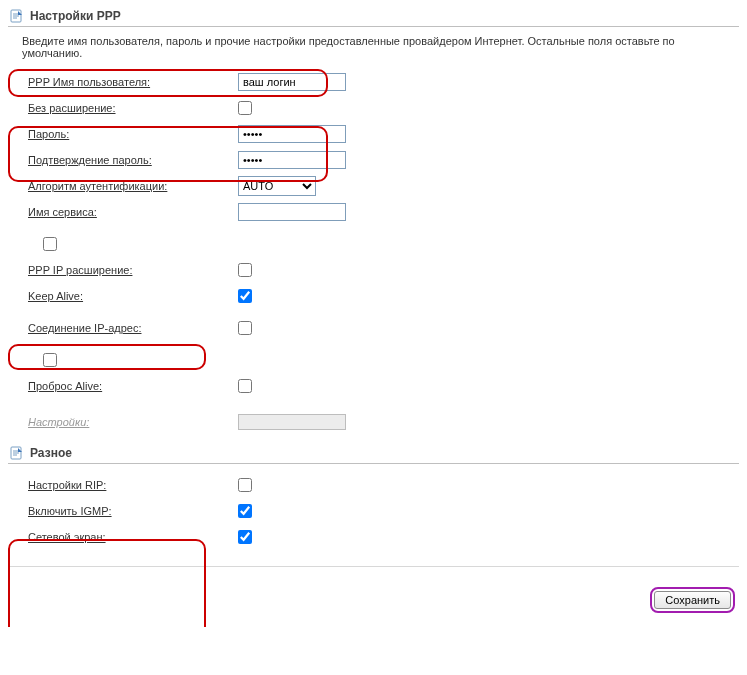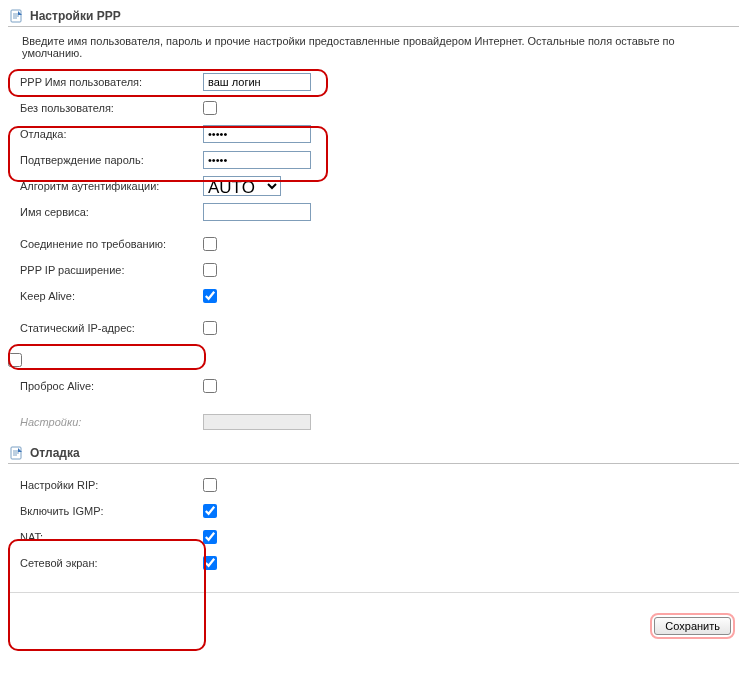--- a/index.html
+++ b/index.html
@@ -36,43 +36,45 @@
 
   .form { }
   .row {
     display: flex;
     align-items: center;
     min-height: 26px;
     padding: 3px 0;
   }
   .label {
     width: 195px;
-    padding-left: 12px;
+    padding-left: 20px;
     color: #333;
+    text-decoration: underline;
   }
   .ctrl {
     width: 120px;
     display: flex;
     align-items: center;
+    margin-left: 35px;
   }
   .ctrl input[type="text"],
   .ctrl input[type="password"] {
     width: 108px;
     height: 18px;
     font-family: inherit;
     font-size: 11px;
     padding: 1px 4px;
     border: 1px solid #7f9db9;
     background: #fff;
   }
   .ctrl select {
     width: 78px;
     height: 20px;
     font-family: inherit;
-    font-size: 17px;
+    font-size: 11px;
     border: 1px solid #7f9db9;
     background: #fff;
   }
   .ctrl input[type="checkbox"] {
     width: 14px; height: 14px;
     margin: 0;
   }
   .ctrl .readonly {
     width: 108px; height: 16px;
     background: #ececec;
@@ -104,21 +106,21 @@
     font-family: inherit;
     font-size: 11px;
     padding: 2px 10px;
     background: linear-gradient(#fdfdfd,#e6e6e6);
     border: 1px solid #8b8b8b;
     border-radius: 3px;
     cursor: pointer;
   }
   .btn-hl {
     display: inline-block;
-    border: 2px solid #fca5a5;
+    border: 2px solid #a21caf;
     border-radius: 8px;
     padding: 2px;
   }
 </style>
 </head>
 <body>
 
 <div class="page">
 
   <div class="section-header">
@@ -142,28 +144,28 @@
     <div class="form">
 
       <div class="row">
         <div class="label">PPP Имя пользователя:</div>
         <div class="ctrl">
             <input type="text" value="ваш логин" style="">
           </div>
       </div>
 
       <div class="row">
-        <div class="label">Без пользователя:</div>
-        <div class="ctrl">
-            <input type="checkbox" style="">
-          </div>
-      </div>
-
-      <div class="row">
-        <div class="label">Отладка:</div>
+        <div class="label">Без расширение:</div>
+        <div class="ctrl">
+            <input type="checkbox" style="">
+          </div>
+      </div>
+
+      <div class="row">
+        <div class="label">Пароль:</div>
         <div class="ctrl">
             <input type="password" value="•••••" style="">
           </div>
       </div>
 
       <div class="row">
         <div class="label">Подтверждение пароль:</div>
         <div class="ctrl">
             <input type="password" value="•••••" style="">
           </div>
@@ -179,21 +181,20 @@
       </div>
 
       <div class="row">
         <div class="label">Имя сервиса:</div>
         <div class="ctrl">
             <input type="text" value="" style="">
           </div>
       </div>
 
       <div class="row" style="margin-top:6px">
-        <div class="label">Соединение по требованию:</div>
         <div class="ctrl">
             <input type="checkbox" style="">
           </div>
       </div>
 
 
       <div class="row">
         <div class="label">PPP IP расширение:</div>
         <div class="ctrl">
             <input type="checkbox" style="">
@@ -201,21 +202,21 @@
       </div>
 
       <div class="row">
         <div class="label">Keep Alive:</div>
         <div class="ctrl">
             <input type="checkbox" checked="" style="">
           </div>
       </div>
 
       <div class="row" style="margin-top:6px">
-        <div class="label">Статический IP-адрес:</div>
+        <div class="label">Соединение IP-адрес:</div>
         <div class="ctrl">
             <input type="checkbox" style="">
           </div>
       </div>
 
       <div class="row" style="margin-top:6px">
         <div class="ctrl">
             <input type="checkbox" style="">
           </div>
       </div>
@@ -233,45 +234,39 @@
             <div class="readonly"></div>
           </div>
       </div>
 
       <div class="section-header" style="margin-top:8px">
         <svg width="14" height="14" viewBox="0 0 14 14">
           <rect x="1" y="1" width="10" height="12" rx="1" fill="#fff" stroke="#7aa0c4"></rect>
           <path d="M3 5h6M3 7h6M3 9h4" stroke="#7aa0c4" stroke-width="1"></path>
           <path d="M8 2l4 4-4 0z" fill="#3b74b9"></path>
         </svg>
-        <span class="title">Отладка</span>
+        <span class="title">Разное</span>
       </div>
 
       <div style="height:8px"></div>
 
       <div class="row">
         <div class="label">Настройки RIP:</div>
         <div class="ctrl">
             <input type="checkbox" style="">
           </div>
       </div>
 
       <div class="row">
         <div class="label">Включить IGMP:</div>
         <div class="ctrl">
             <input type="checkbox" checked="" style="">
           </div>
       </div>
 
-      <div class="row">
-        <div class="label">NAT:</div>
-        <div class="ctrl">
-            <input type="checkbox" checked="" style="">
-          </div>
-      </div>
 
       <div class="row">
         <div class="label">Сетевой экран:</div>
         <div class="ctrl">
             <input type="checkbox" checked="" style="">
           </div>
       </div>
     </div>
   </div>
 

